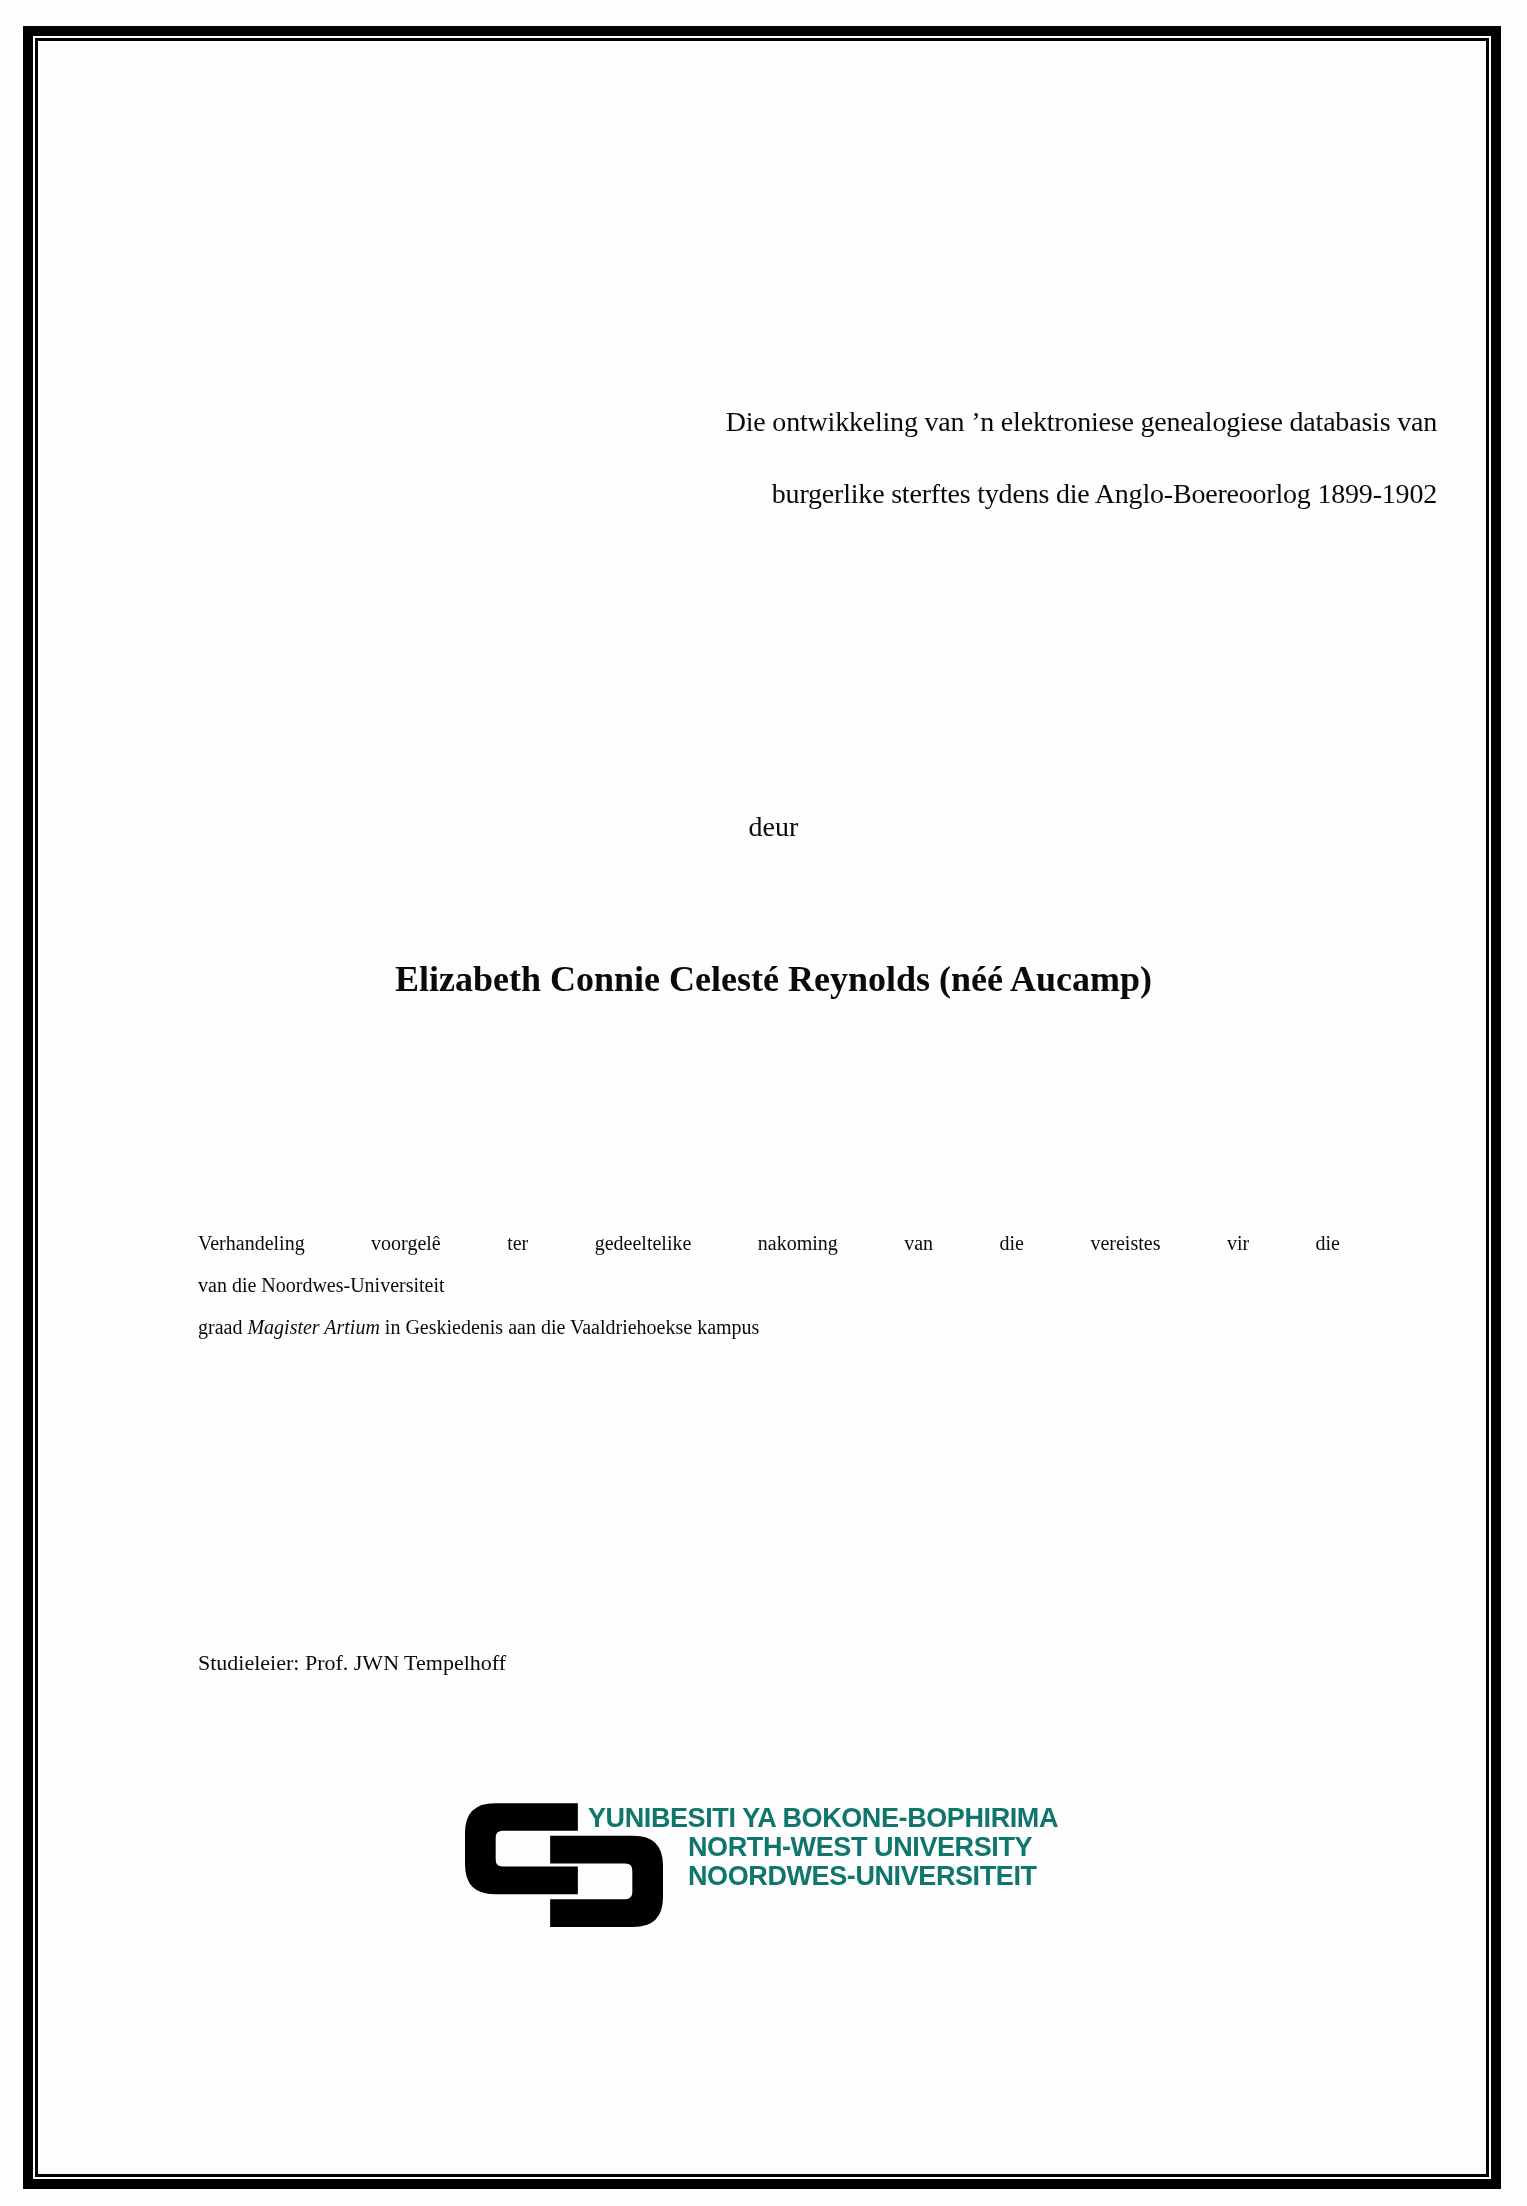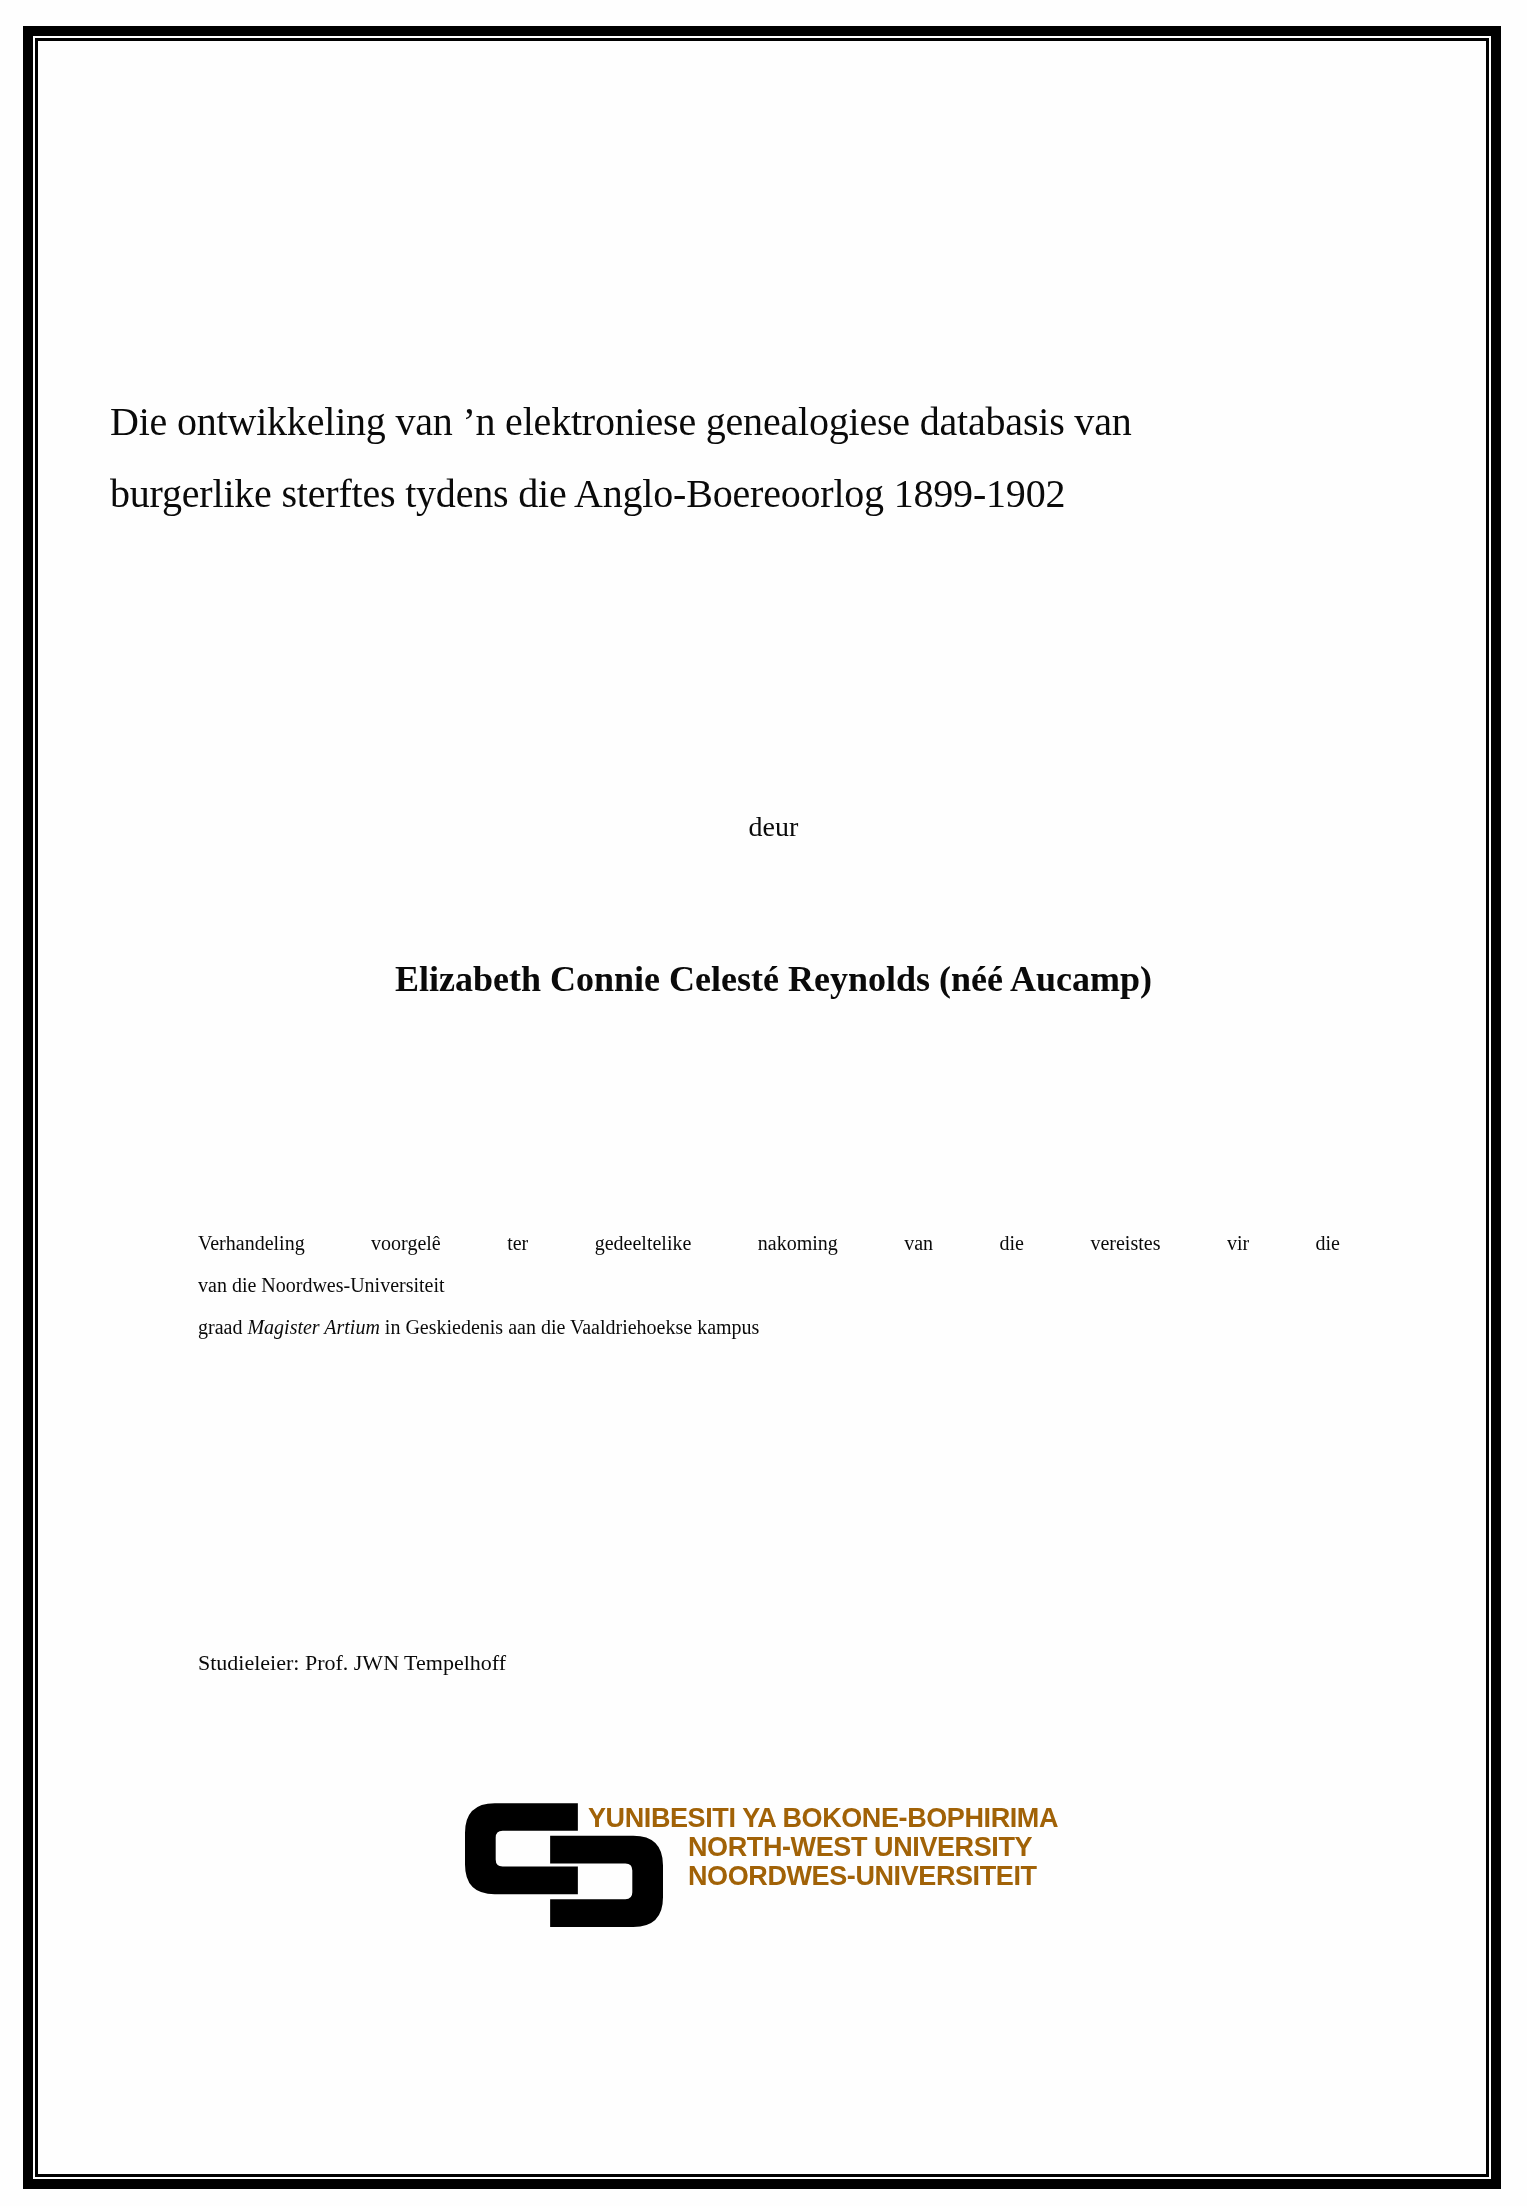--- a/index.html
+++ b/index.html
@@ -32,22 +32,22 @@
     top: 2px;
     right: 2px;
     bottom: 2px;
     border: 3px solid #000000;
   }
   .title-block {
     position: absolute;
     left: 110px;
     right: 90px;
     top: 386px;
-    text-align: left;
-    font-size: 40px;
+    text-align: right;
+    font-size: 28px;
     line-height: 72px;
     letter-spacing: -0.2px;
   }
   .title-line { white-space: nowrap; }
   .byline {
     position: absolute;
     left: 110px;
     right: 90px;
     top: 805px;
     text-align: center;
@@ -99,21 +99,21 @@
   }
   .logo-text {
     position: absolute;
     left: 123px;
     top: 1px;
     font-family: "Liberation Sans", sans-serif;
     font-weight: 700;
     font-size: 27px;
     line-height: 29px;
     letter-spacing: -0.4px;
-    color: #a16207;
+    color: #0f766e;
     white-space: nowrap;
   }
   .logo-text .indent { margin-left: 100px; }
   .italic { font-style: italic; }
 </style>
 </head>
 <body>
 
 <div class="page">
 

